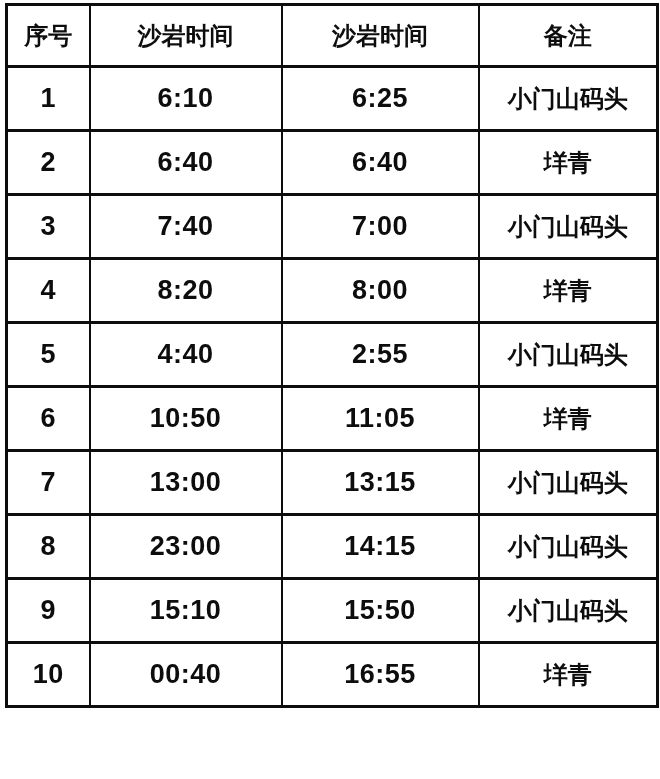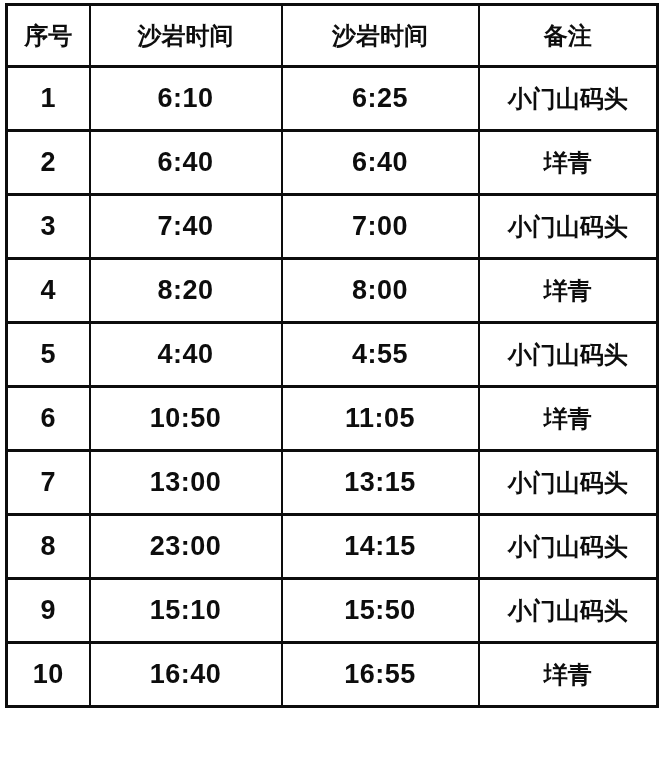--- a/index.html
+++ b/index.html
@@ -88,21 +88,21 @@
       </tr>
       <tr>
         <td class="no-cell">4</td>
         <td class="time-cell">8:20</td>
         <td class="time-cell">8:00</td>
         <td class="note-cell">垟青</td>
       </tr>
       <tr>
         <td class="no-cell">5</td>
         <td class="time-cell">4:40</td>
-        <td class="time-cell">4:55</td>
+        <td class="time-cell">2:55</td>
         <td class="note-cell">小门山码头</td>
       </tr>
       <tr>
         <td class="no-cell">6</td>
         <td class="time-cell">10:50</td>
         <td class="time-cell">11:05</td>
         <td class="note-cell">垟青</td>
       </tr>
       <tr>
         <td class="no-cell">7</td>
@@ -117,19 +117,19 @@
         <td class="note-cell">小门山码头</td>
       </tr>
       <tr>
         <td class="no-cell">9</td>
         <td class="time-cell">15:10</td>
         <td class="time-cell">15:50</td>
         <td class="note-cell">小门山码头</td>
       </tr>
       <tr>
         <td class="no-cell">10</td>
-        <td class="time-cell">16:40</td>
+        <td class="time-cell">00:40</td>
         <td class="time-cell">16:55</td>
         <td class="note-cell">垟青</td>
       </tr>
     </tbody>
   </table>
 </div>
 
 </body></html>

